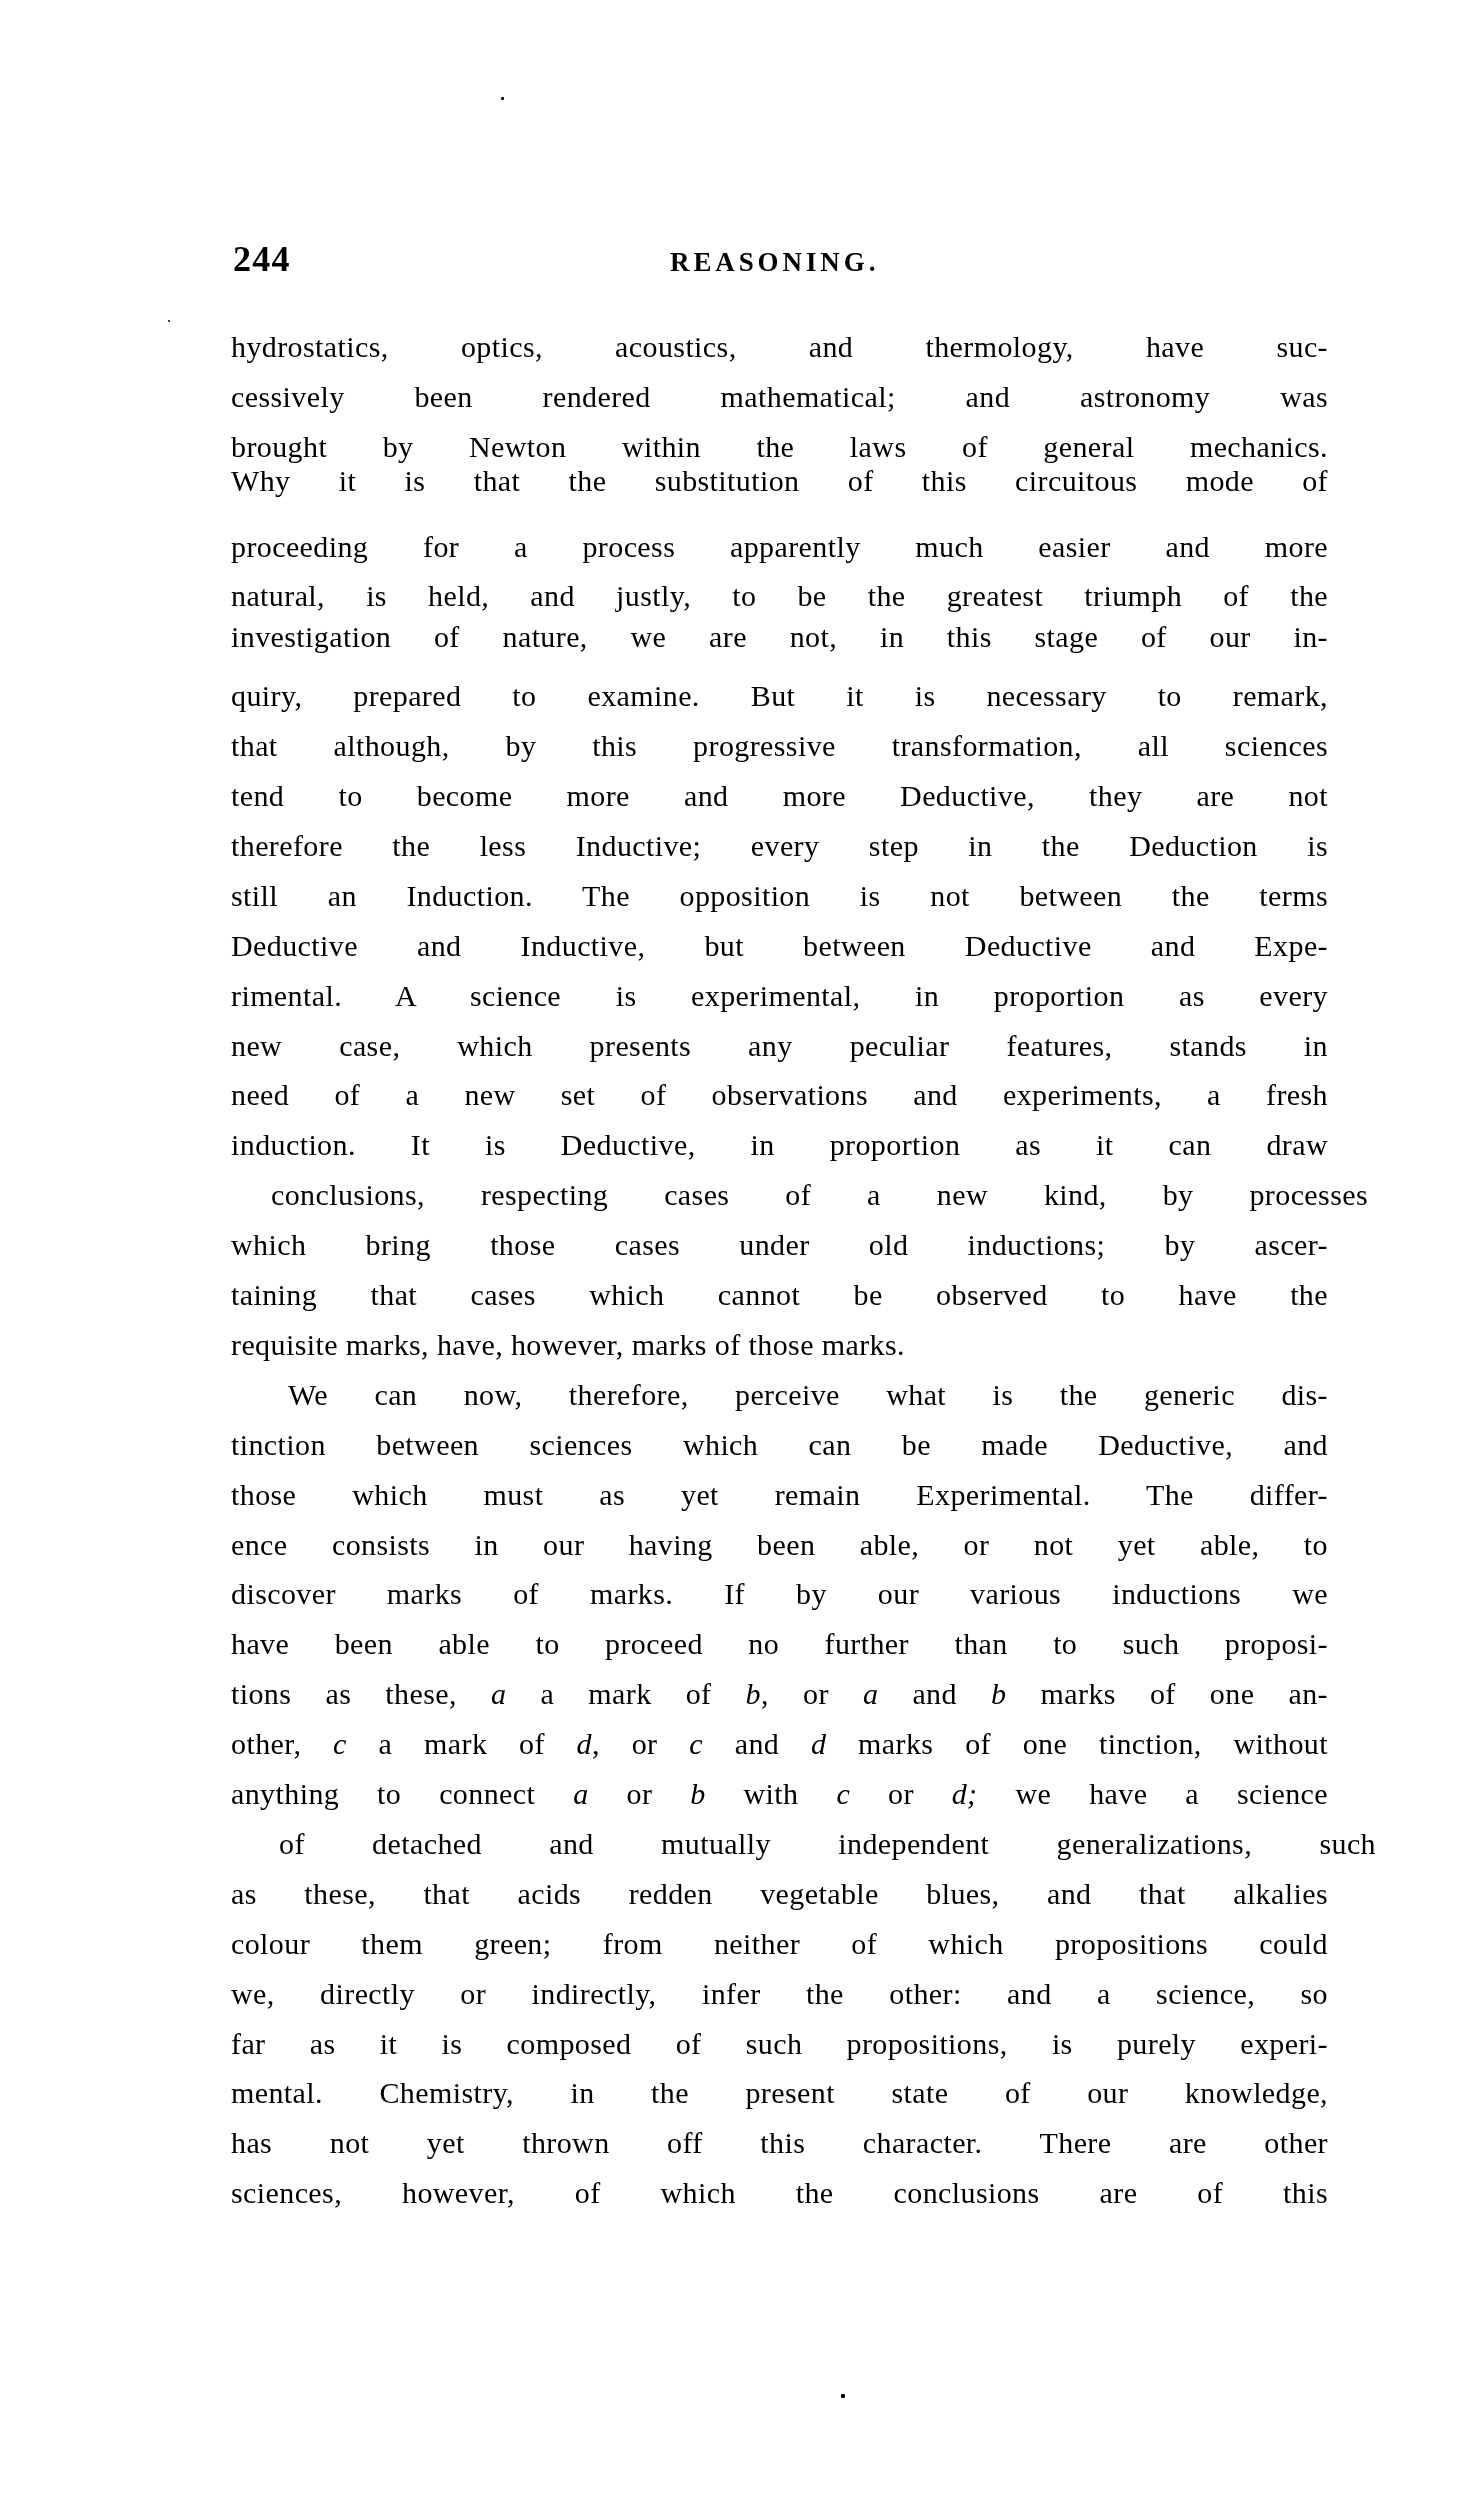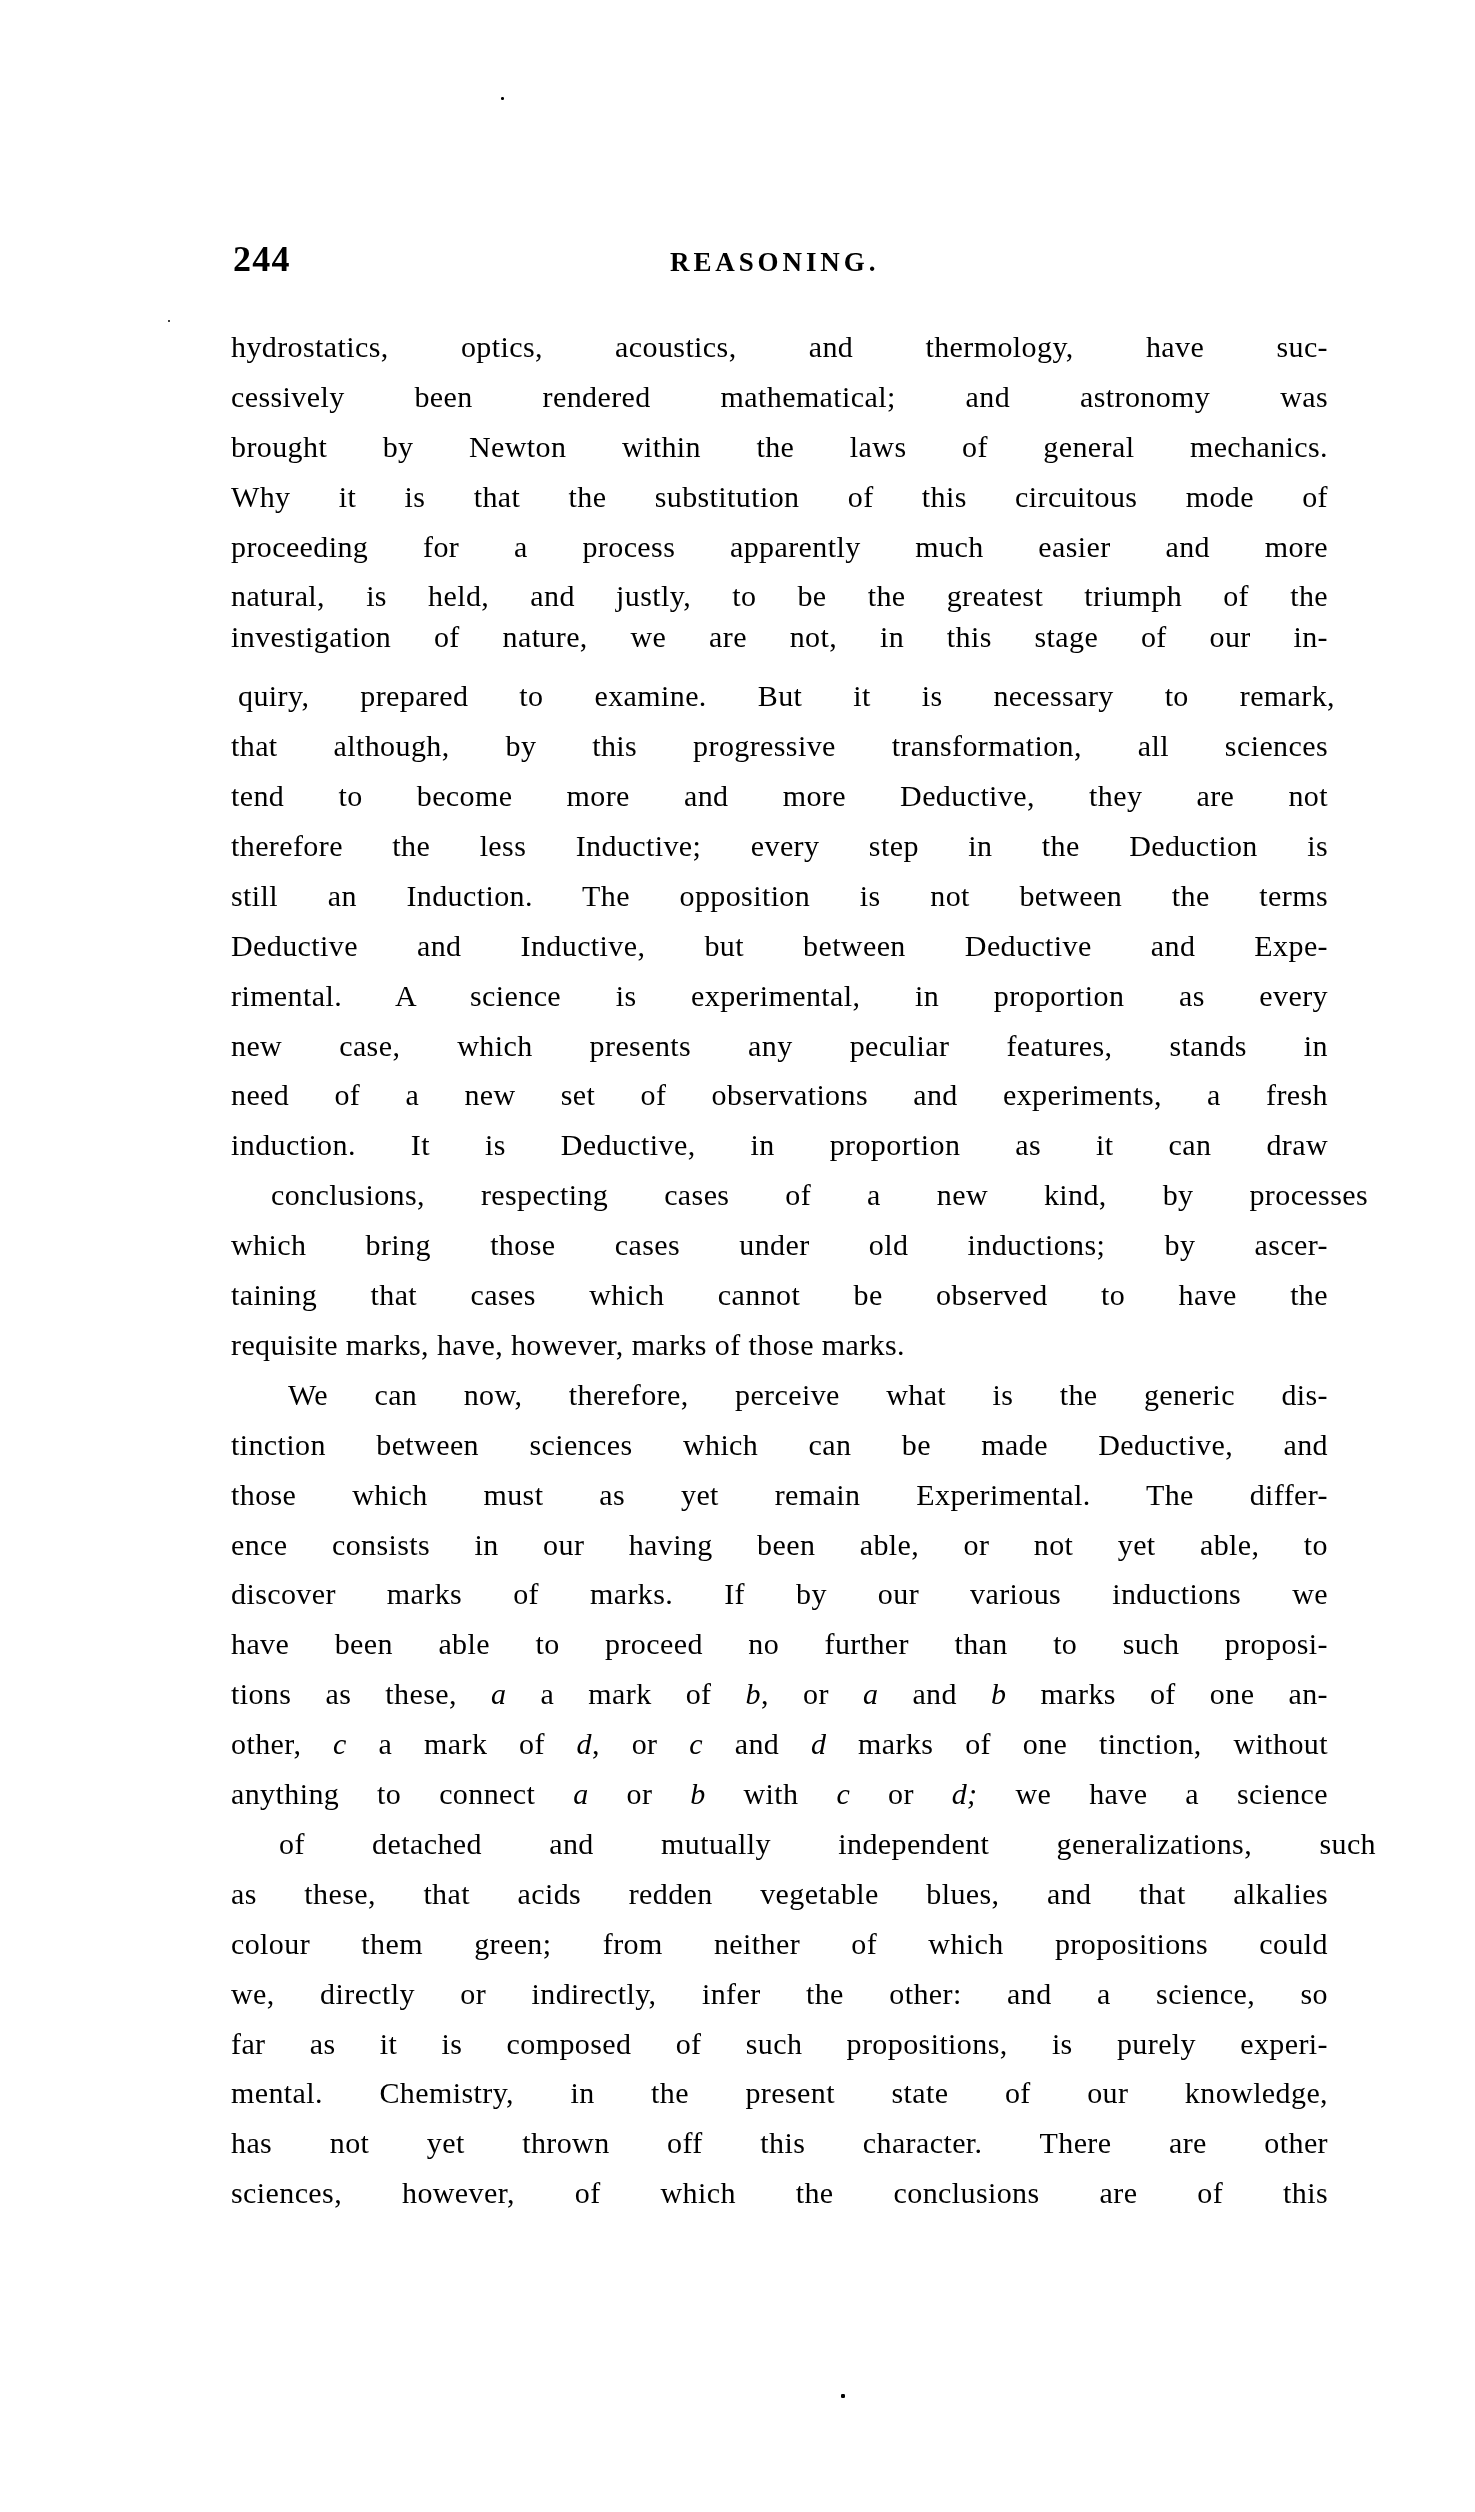--- a/index.html
+++ b/index.html
@@ -96,25 +96,25 @@
 
   <div class="running-head">
     <span class="page-number">244</span>
     <span class="running-title">REASONING.</span>
   </div>
 
   <div class="body-text" id="body-text">
       <div class="line" style="top: 0px;"><span>hydrostatics, optics, acoustics, and thermology, have suc-</span></div>
       <div class="line" style="top: 50px;"><span>cessively been rendered mathematical; and astronomy was</span></div>
       <div class="line" style="top: 100px;"><span>brought by Newton within the laws of general mechanics.</span></div>
-      <div class="line" style="top: 150px;"><span>Why it is that the substitution of this circuitous mode of</span></div>
+      <div class="line" style="top: 134px;"><span>Why it is that the substitution of this circuitous mode of</span></div>
       <div class="line" style="top: 200px;"><span>proceeding for a process apparently much easier and more</span></div>
       <div class="line" style="top: 249px;"><span>natural, is held, and justly, to be the greatest triumph of the</span></div>
       <div class="line" style="top: 290px;"><span>investigation of nature, we are not, in this stage of our in-</span></div>
-      <div class="line" style="top: 349px; margin-left: 7px;"><span>quiry, prepared to examine.  But it is necessary to remark,</span></div>
+      <div class="line" style="top: 349px;"><span>quiry, prepared to examine.  But it is necessary to remark,</span></div>
       <div class="line" style="top: 399px;"><span>that although, by this progressive transformation, all sciences</span></div>
       <div class="line" style="top: 449px;"><span>tend to become more and more Deductive, they are not</span></div>
       <div class="line" style="top: 499px;"><span>therefore the less Inductive; every step in the Deduction is</span></div>
       <div class="line" style="top: 549px;"><span>still an Induction.  The opposition is not between the terms</span></div>
       <div class="line" style="top: 599px;"><span>Deductive and Inductive, but between Deductive and Expe-</span></div>
       <div class="line" style="top: 649px;"><span>rimental.  A science is experimental, in proportion as every</span></div>
       <div class="line" style="top: 699px;"><span>new case, which presents any peculiar features, stands in</span></div>
       <div class="line" style="top: 748px;"><span>need of a new set of observations and experiments, a fresh</span></div>
       <div class="line" style="top: 798px;"><span>induction.  It is Deductive, in proportion as it can draw</span></div>
       <div class="line" style="top: 848px; margin-left: 40px;"><span>conclusions, respecting cases of a new kind, by processes</span></div>

